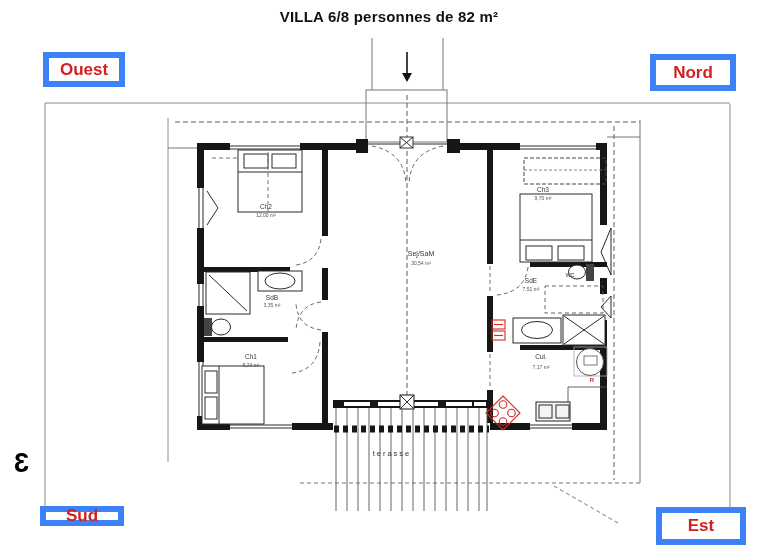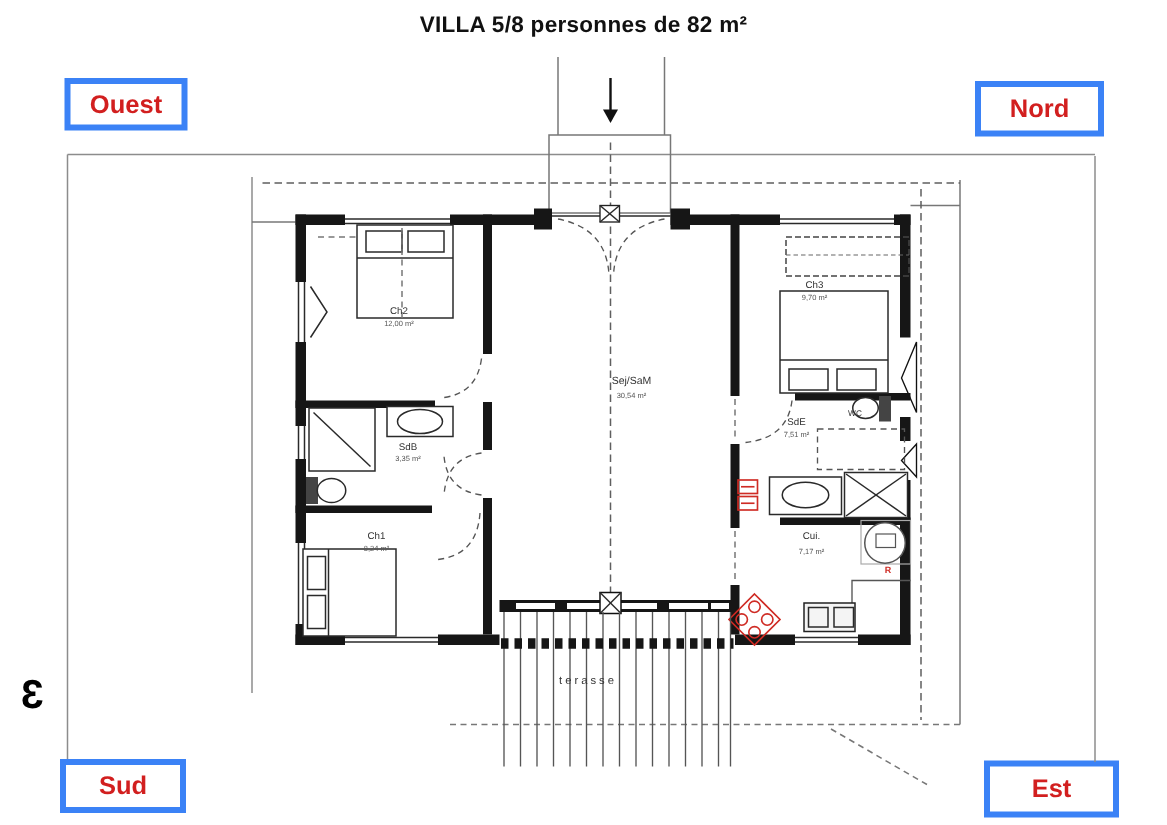--- a/index.html
+++ b/index.html
@@ -7,26 +7,26 @@
     --wall:#161616;
     --thin_line:#8c8c8c;
     --dash_line:#5f5f5f;
     --fixture_red:#cf2b24;
   }
   html,body{margin:0;padding:0;background:#fff;}
   .stage{position:relative;width:778px;height:550px;background:#ffffff;overflow:hidden;
          font-family:"Liberation Sans",sans-serif;}
   .page-title{position:absolute;top:8px;left:0;width:100%;text-align:center;
               font-size:15px;font-weight:bold;color:#111;letter-spacing:.2px;}
-  .compass{position:absolute;border:4px solid #3b82f6;background:#fff;
+  .compass{position:absolute;border:6px solid #3b82f6;background:#fff;
            color:var(--accent_red);font-weight:bold;font-size:17px;
            display:flex;align-items:center;justify-content:center;box-sizing:border-box;}
   .compass.ouest{left:43px;top:52px;width:82px;height:35px;}
   .compass.nord {left:650px;top:54px;width:86px;height:37px;}
-  .compass.sud  {left:40px;top:506px;width:84px;height:36px;justify-content:center;}
+  .compass.sud  {left:40px;top:506px;width:84px;height:20px;justify-content:center;}
   .compass.est  {left:656px;top:507px;width:90px;height:38px;}
   .edge-marker{position:absolute;left:14px;top:450px;font-size:27px;font-weight:bold;
                color:#000;transform:scaleX(-1);line-height:1;}
   svg.plan{position:absolute;left:0;top:0;}
   svg text{font-family:"Liberation Sans",sans-serif;fill:#333;}
   .wall{fill:var(--wall);}
   .thin{stroke:var(--thin_line);stroke-width:1;fill:none;}
   .thin2{stroke:#777;stroke-width:1;fill:none;}
   .dash{stroke:var(--dash_line);stroke-width:1;fill:none;stroke-dasharray:5 3;}
   .dash2{stroke:#777;stroke-width:1;fill:none;stroke-dasharray:4 3;}
@@ -37,21 +37,21 @@
   .redtxt{fill:var(--fixture_red);font-weight:bold;}
   .deck{stroke:#555;stroke-width:.9;}
   .roomname{font-size:6.5px;}
   .roomarea{font-size:5px;fill:#555;}
 </style>
 </head>
 <body>
 
 <div class="stage">
 
-  <div class="page-title">VILLA 5/8 personnes de 82 m²</div>
+  <div class="page-title">VILLA 6/8 personnes de 82 m²</div>
 
   <div class="compass ouest">
     <span>Ouest</span>
   </div>
   <div class="compass nord">
     <span>Nord</span>
   </div>
   <div class="compass sud">
     <span>Sud</span>
   </div>

